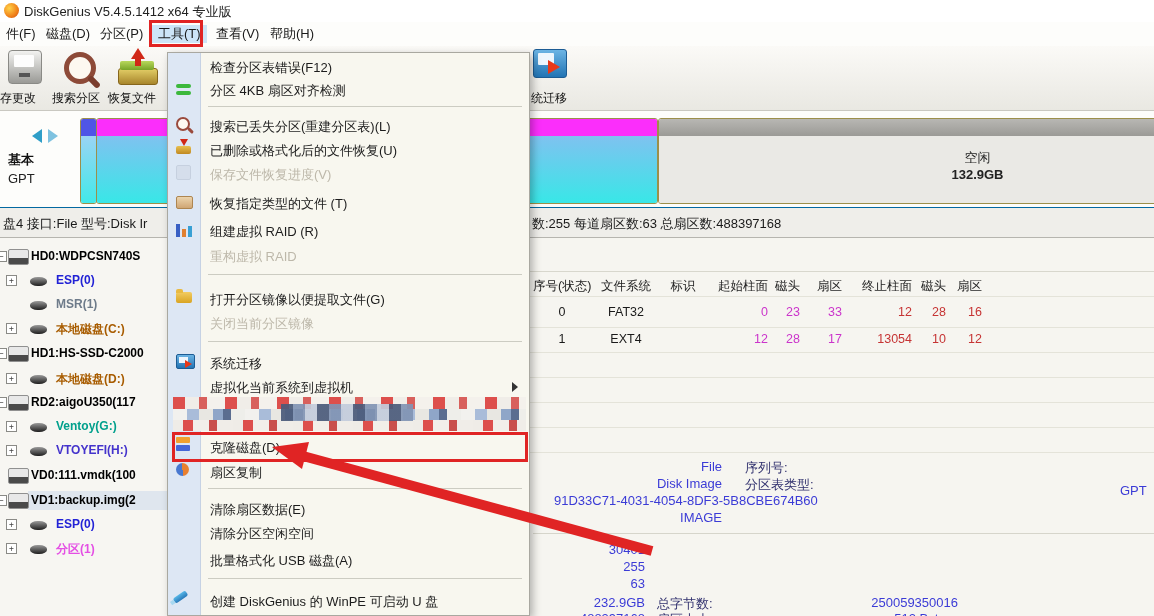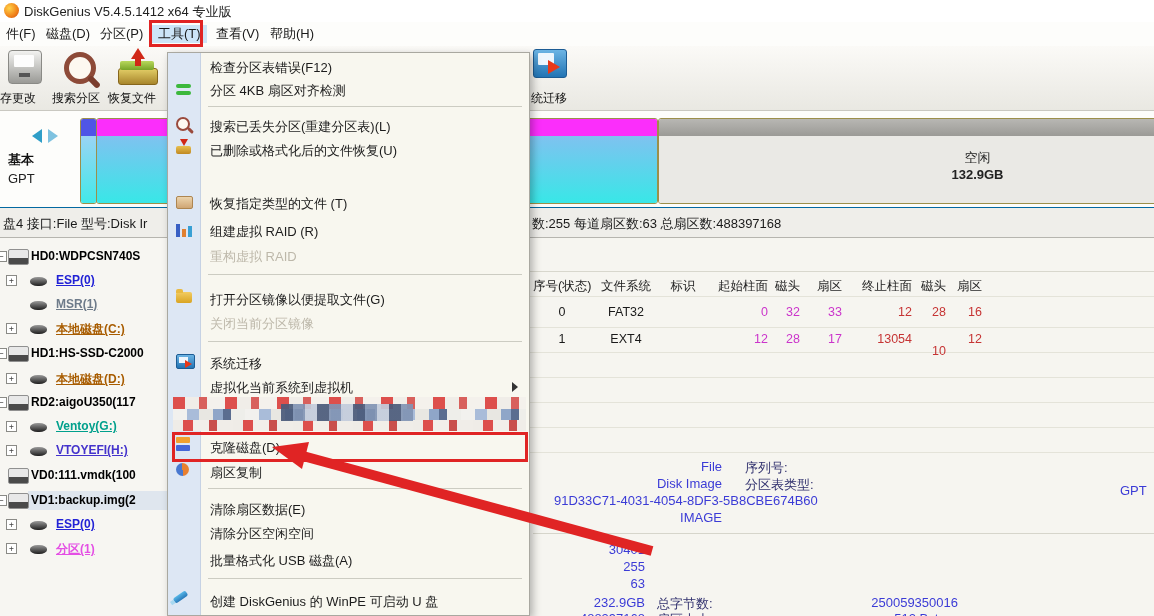--- a/index.html
+++ b/index.html
@@ -62,21 +62,21 @@
   
   #sidebar{left:0;top:238px;width:178px;height:378px;background:#f7f6f2;}
   .srow{position:absolute;left:0;width:178px;height:22px;font-size:12px;font-weight:bold;white-space:nowrap;}
   .exp{position:absolute;width:9px;height:9px;top:5px;background:#fff;border:1px solid #8a8a86;font:8px/9px "DejaVu Sans Mono",monospace;text-align:center;color:#444;}
   .exp.plus::before{content:"+";} .exp.minus::before{content:"\2212";}
   .dico{position:absolute;left:8px;top:3px;width:19px;height:14px;border-radius:2px;
     background:linear-gradient(#e8e8e8 0 60%,#4a4a4a 60% 100%);border:1px solid #909090;}
   .pico{position:absolute;left:30px;top:7px;width:17px;height:9px;border-radius:45%;
     background:linear-gradient(#9a9a9a,#1e1e1e);}
   .slabel-disk{position:absolute;left:31px;top:3px;color:#000;}
-  .slabel-part{position:absolute;left:56px;top:3px;text-decoration:underline;}
+  .slabel-part{position:absolute;left:56px;top:3px;}
   .sel-bg{position:absolute;left:28px;top:1px;width:140px;height:19px;background:#dfe6ee;}
   
   #mainarea{left:178px;top:238px;width:976px;height:378px;background:#f6f5f0;}
   .gline{position:absolute;left:530px;width:624px;height:1px;background:#e4e3d9;}
   .th,.td{position:absolute;height:16px;font-size:12.5px;white-space:nowrap;}
   .th{color:#222;}
   .ctr{text-align:center;} .rt{text-align:right;}
   .c1{left:533px;width:58px;} .c2{left:596px;width:60px;} .c3{left:662px;width:42px;}
   .c4{left:700px;width:68px;} .c5{left:772px;width:28px;} .c6{left:806px;width:36px;}
   .c7{left:848px;width:64px;} .c8{left:918px;width:28px;} .c9{left:952px;width:30px;}
@@ -274,33 +274,33 @@
   <span class="th c4 rt" style="top:278px">起始柱面</span>
   <span class="th c5 rt" style="top:278px">磁头</span>
   <span class="th c6 rt" style="top:278px">扇区</span>
   <span class="th c7 rt" style="top:278px">终止柱面</span>
   <span class="th c8 rt" style="top:278px">磁头</span>
   <span class="th c9 rt" style="top:278px">扇区</span>
 
   <span class="td c1 ctr" style="top:305px">0</span>
   <span class="td c2 ctr" style="top:305px">FAT32</span>
   <span class="td c4 rt v-start" style="top:305px">0</span>
-  <span class="td c5 rt v-start" style="top:305px">32</span>
+  <span class="td c5 rt v-start" style="top:305px">23</span>
   <span class="td c6 rt v-start" style="top:305px">33</span>
   <span class="td c7 rt v-end" style="top:305px">12</span>
   <span class="td c8 rt v-end" style="top:305px">28</span>
   <span class="td c9 rt v-end" style="top:305px">16</span>
 
   <span class="td c1 ctr" style="top:332px">1</span>
   <span class="td c2 ctr" style="top:332px">EXT4</span>
   <span class="td c4 rt v-start" style="top:332px">12</span>
   <span class="td c5 rt v-start" style="top:332px">28</span>
   <span class="td c6 rt v-start" style="top:332px">17</span>
   <span class="td c7 rt v-end" style="top:332px">13054</span>
-  <span class="td c8 rt v-end" style="top:344px">10</span>
+  <span class="td c8 rt v-end" style="top:332px">10</span>
   <span class="td c9 rt v-end" style="top:332px">12</span>
 
   <span class="inf inf-val" style="left:622px;width:100px;top:459px;text-align:right">File</span>
   <span class="inf inf-lab" style="left:745px;top:459px">序列号:</span>
   <span class="inf inf-val" style="left:622px;width:100px;top:476px;text-align:right">Disk Image</span>
   <span class="inf inf-lab" style="left:745px;top:476px">分区表类型:</span>
   <span class="inf inf-val" style="left:1120px;top:483px">GPT</span>
   <span class="inf inf-val" style="left:554px;width:320px;top:493px;text-align:left">91D33C71-4031-4054-8DF3-5B8CBE674B60</span>
   <span class="inf inf-val" style="left:622px;width:100px;top:510px;text-align:right">IMAGE</span>
   <div id="infoline" class="abs"></div>
@@ -325,20 +325,24 @@
       </div>
     <div class="msep" style="top:53px"></div>
     <div class="mrow" style="top:61px">
         <span class="mico i-mag"></span>
         <span class="mtxt">搜索已丢失分区(重建分区表)(L)</span>
       </div>
     <div class="mrow" style="top:85px">
         <span class="mico i-tray"></span>
         <span class="mtxt">已删除或格式化后的文件恢复(U)</span>
       </div>
+    <div class="mrow" style="top:109px">
+        <span class="mico i-floppy" style="opacity:.55"></span>
+        <span class="mtxt dis">保存文件恢复进度(V)</span>
+      </div>
     <div class="mrow" style="top:138px">
         <span class="mico i-filetype"></span>
         <span class="mtxt">恢复指定类型的文件 (T)</span>
       </div>
     <div class="mrow" style="top:191px">
         <span class="mtxt dis">重构虚拟 RAID</span>
       </div>
     <div class="mrow" style="top:166px">
         <span class="mico i-raid"></span>
         <span class="mtxt">组建虚拟 RAID (R)</span>

